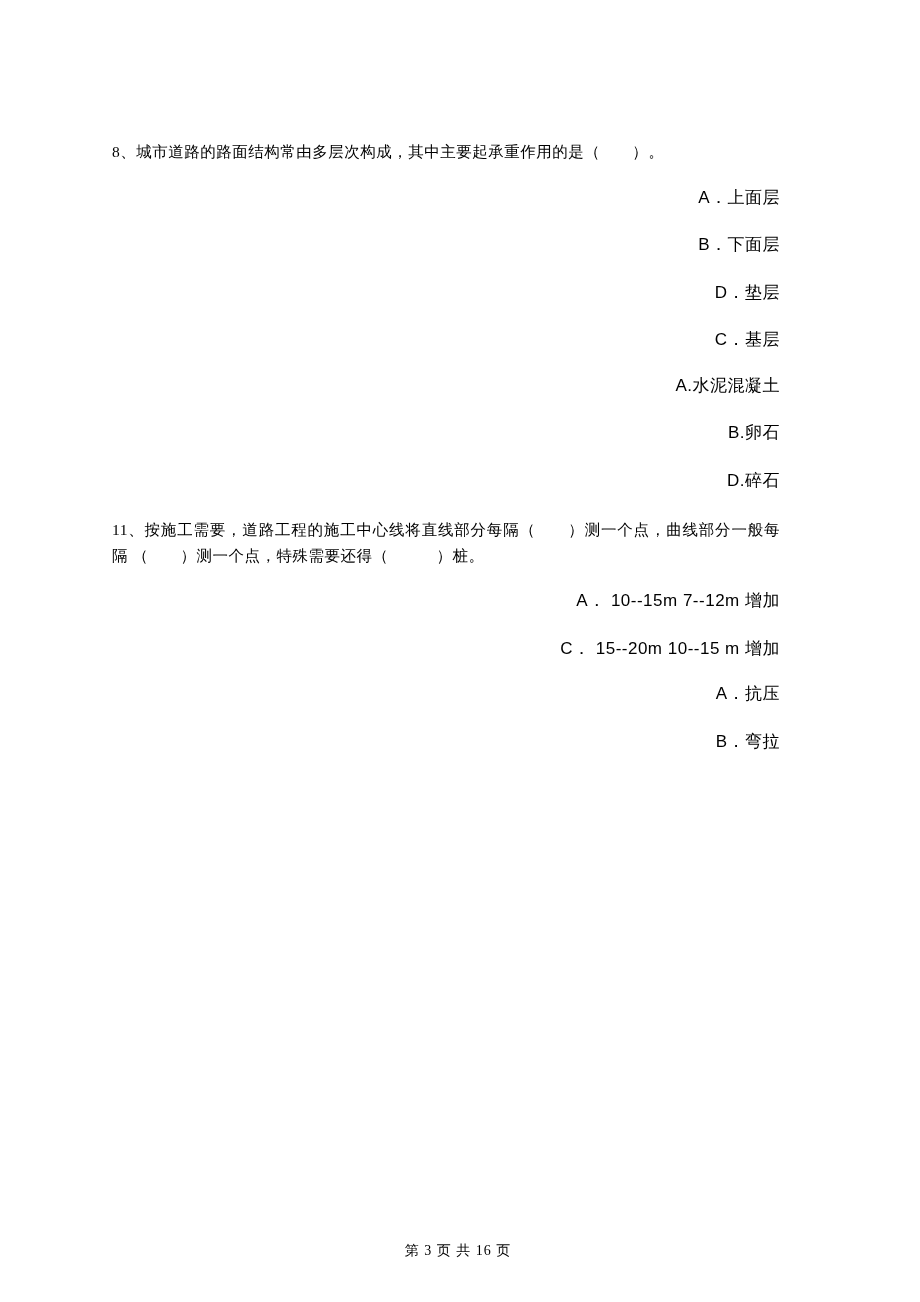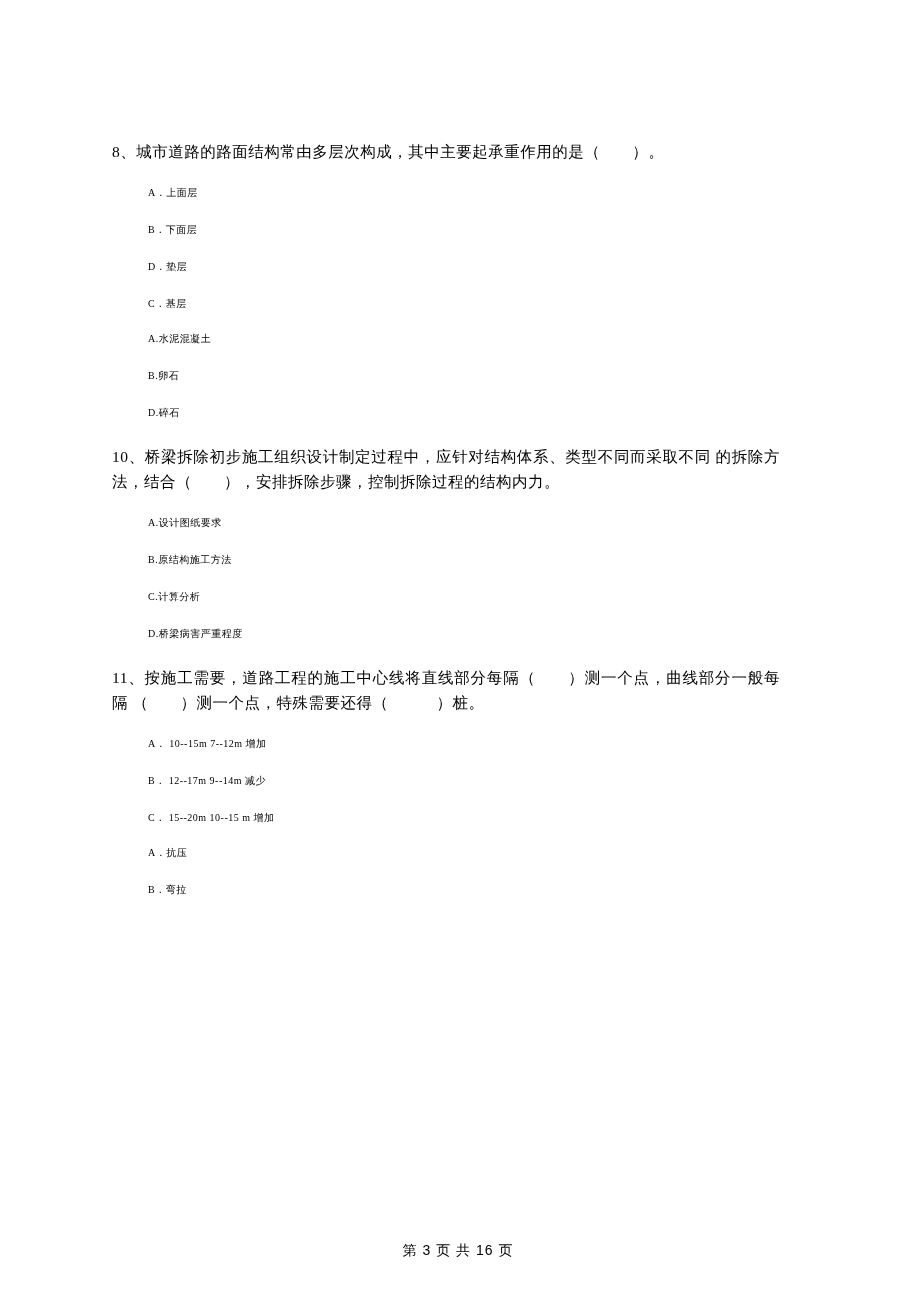--- a/index.html
+++ b/index.html
@@ -23,37 +23,38 @@
     margin-top: 24px;
     margin-bottom: 0;
     text-align: justify;
     letter-spacing: 0.5px;
   }
   .options {
     padding-left: 36px;
     margin-top: 20px;
   }
   .option-item {
-    font-size: 10px;
+    font-size: 17px;
     line-height: 1.5;
     margin-bottom: 22px;
-    font-family: Liberation Serif, serif;
+    font-family: Liberation Sans, sans-serif;
     letter-spacing: 0.5px;
+    text-align: right;
   }
   .option-item:last-child {
     margin-bottom: 0;
   }
   .footer {
     position: absolute;
     left: 0;
     right: 4px;
     bottom: 42px;
     text-align: center;
     font-size: 14px;
-    font-family: Liberation Sans, sans-serif;
+    font-family: Liberation Serif, serif;
     letter-spacing: 1px;
   }
 </style>
 </head>
 <body>
 
 <div class="page">
 
   <div>
     <p class="question-stem">8、城市道路的路面结构常由多层次构成，其中主要起承重作用的是（　　）。</p>
@@ -66,35 +67,25 @@
   </div>
 
   <div>
     <div class="options">
       <div class="option-item">A.水泥混凝土</div>
       <div class="option-item">B.卵石</div>
       <div class="option-item">D.碎石</div>
     </div>
   </div>
 
-  <div>
-    <p class="question-stem">10、桥梁拆除初步施工组织设计制定过程中，应针对结构体系、类型不同而采取不同 的拆除方法，结合（　　），安排拆除步骤，控制拆除过程的结构内力。</p>
-    <div class="options">
-      <div class="option-item">A.设计图纸要求</div>
-      <div class="option-item">B.原结构施工方法</div>
-      <div class="option-item">C.计算分析</div>
-      <div class="option-item">D.桥梁病害严重程度</div>
-    </div>
-  </div>
 
   <div>
     <p class="question-stem">11、按施工需要，道路工程的施工中心线将直线部分每隔（　　）测一个点，曲线部分一般每隔 （　　）测一个点，特殊需要还得（　　　）桩。</p>
     <div class="options">
       <div class="option-item">A． 10--15m 7--12m 增加</div>
-      <div class="option-item">B． 12--17m 9--14m 减少</div>
       <div class="option-item">C． 15--20m 10--15 m 增加</div>
     </div>
   </div>
 
   <div>
     <div class="options">
       <div class="option-item">A．抗压</div>
       <div class="option-item">B．弯拉</div>
     </div>
   </div>

